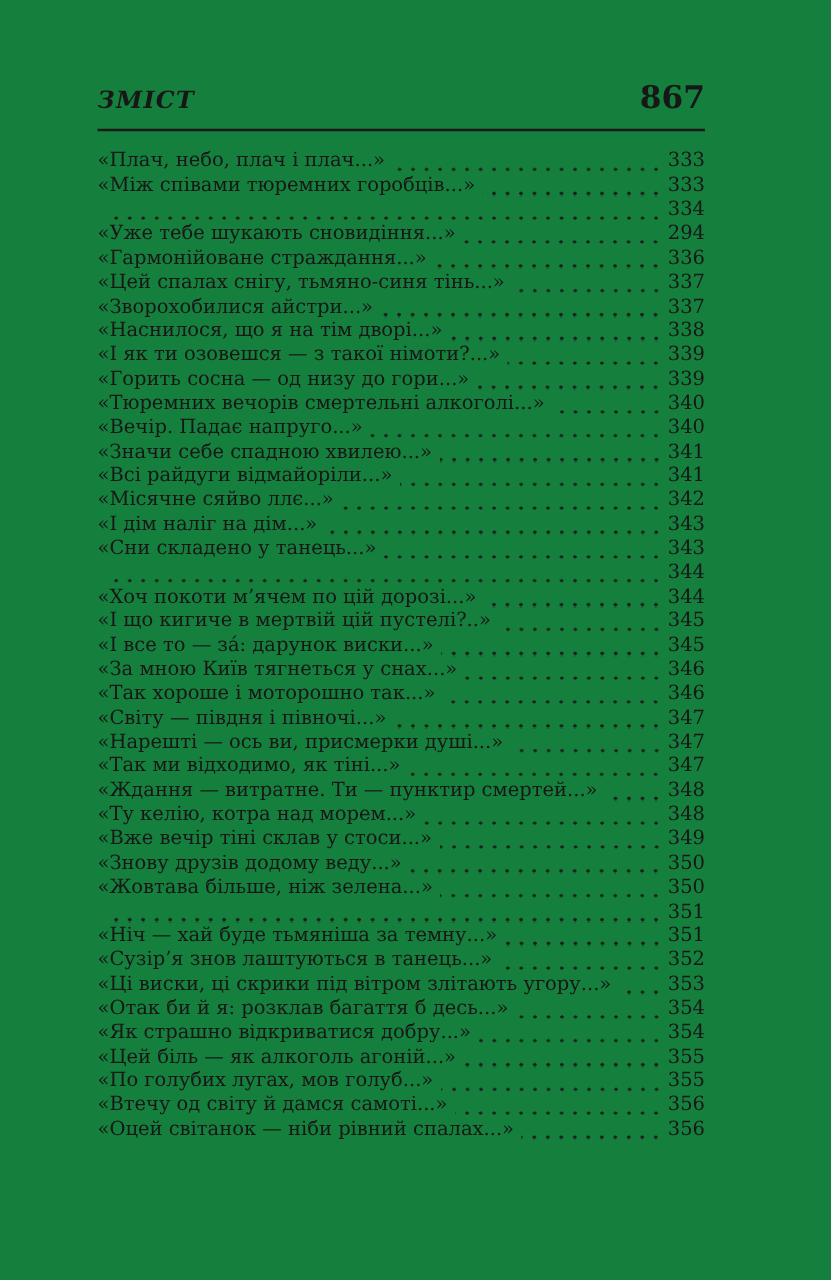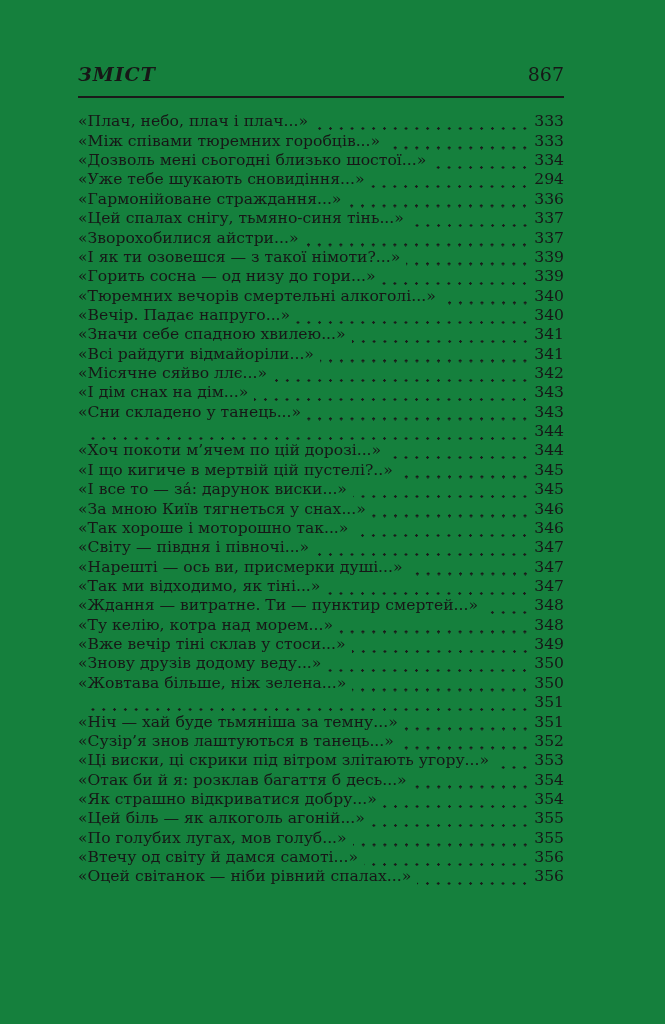--- a/index.html
+++ b/index.html
@@ -29,22 +29,22 @@
     border-bottom: 2px solid #1a1a1a;
     padding-bottom: 11px;
   }
   .header-title {
     font-size: 19px;
     font-weight: bold;
     font-style: italic;
     letter-spacing: 1px;
   }
   .header-page {
-    font-size: 19px;
-    font-weight: normal;
+    font-size: 25px;
+    font-weight: bold;
   }
   .toc {
     margin-top: 13px;
   }
   .row {
     display: flex;
     align-items: flex-end;
     height: 19.36px;
     font-size: 15.6px;
     white-space: nowrap;
@@ -83,21 +83,20 @@
           <span class="t">«Плач, небо, плач і плач...»</span>
           <span class="dots"></span>
           <span class="p">333</span>
         </div>
       <div class="row">
           <span class="t">«Між співами тюремних горобців...»</span>
           <span class="dots"></span>
           <span class="p">333</span>
         </div>
       <div class="row">
-          <span class="t">«Дозволь мені сьогодні близько шостої...»</span>
           <span class="dots"></span>
           <span class="p">334</span>
         </div>
       <div class="row">
           <span class="t">«Уже тебе шукають сновидіння...»</span>
           <span class="dots"></span>
           <span class="p">294</span>
         </div>
       <div class="row">
           <span class="t">«Гармонійоване страждання...»</span>
@@ -108,20 +107,25 @@
           <span class="t">«Цей спалах снігу, тьмяно-синя тінь...»</span>
           <span class="dots"></span>
           <span class="p">337</span>
         </div>
       <div class="row">
           <span class="t">«Зворохобилися айстри...»</span>
           <span class="dots"></span>
           <span class="p">337</span>
         </div>
       <div class="row">
+          <span class="t">«Наснилося, що я на тім дворі...»</span>
+          <span class="dots"></span>
+          <span class="p">338</span>
+        </div>
+      <div class="row">
           <span class="t">«І як ти озовешся — з такої німоти?...»</span>
           <span class="dots"></span>
           <span class="p">339</span>
         </div>
       <div class="row">
           <span class="t">«Горить сосна — од низу до гори...»</span>
           <span class="dots"></span>
           <span class="p">339</span>
         </div>
       <div class="row">
@@ -143,21 +147,21 @@
           <span class="t">«Всі райдуги відмайоріли...»</span>
           <span class="dots"></span>
           <span class="p">341</span>
         </div>
       <div class="row">
           <span class="t">«Місячне сяйво ллє...»</span>
           <span class="dots"></span>
           <span class="p">342</span>
         </div>
       <div class="row">
-          <span class="t">«І дім снах на дім...»</span>
+          <span class="t">«І дім наліг на дім...»</span>
           <span class="dots"></span>
           <span class="p">343</span>
         </div>
       <div class="row">
           <span class="t">«Сни складено у танець...»</span>
           <span class="dots"></span>
           <span class="p">343</span>
         </div>
       <div class="row">
           <span class="dots"></span>

